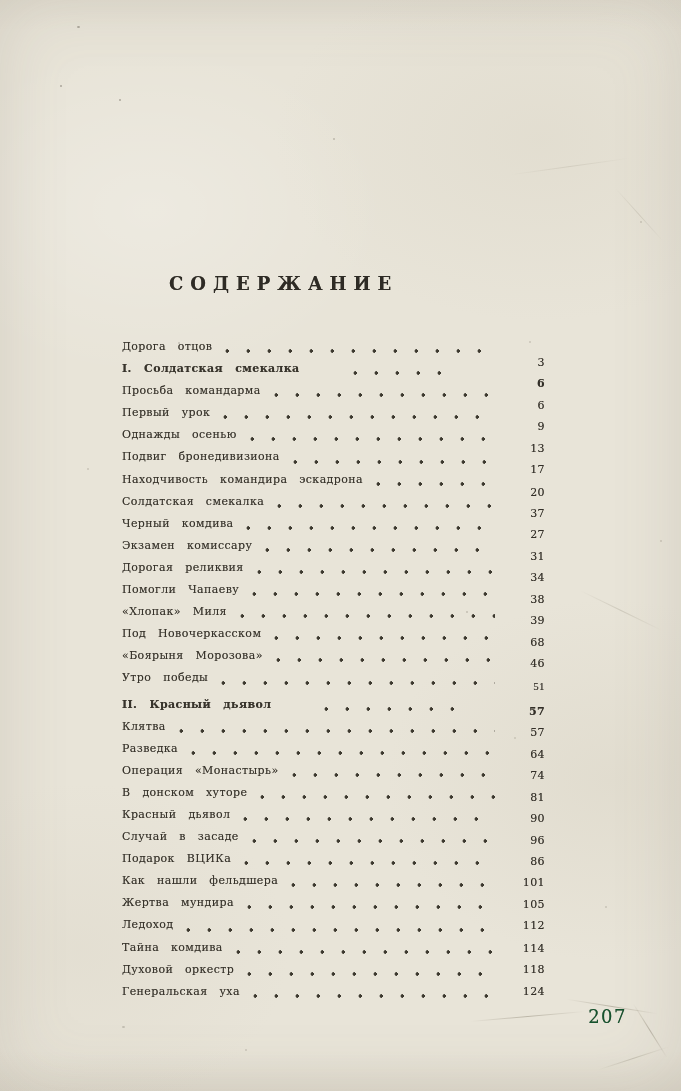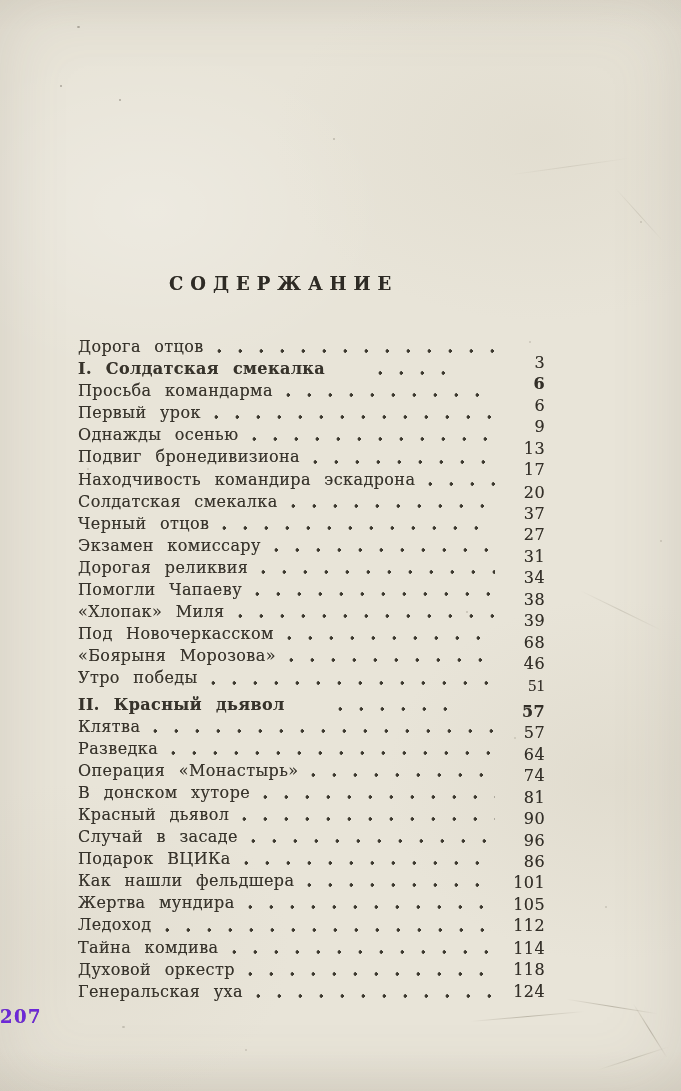--- a/index.html
+++ b/index.html
@@ -34,25 +34,26 @@
   .toc {
     position: absolute;
     top: 336px; left: 78px;
     width: 467px;
   }
   .toc-row {
     display: flex;
     align-items: flex-end;
     height: 22.1px;
     line-height: 22.1px;
-    font-size: 16px;
+    font-size: 11px;
     letter-spacing: 0.4px;
     word-spacing: 8px;
     white-space: nowrap;
     text-shadow: 0 0 0.6px rgba(55,51,43,0.5);
+    margin-left: 44px;
   }
   .toc-row.bold { font-weight: bold; gap: 40px; }
   .toc-row.gap-above { margin-top: 4px; }
 
   .dots {
     flex: 1 1 auto;
     align-self: flex-end;
     height: 6px;
     margin: 0 4px 4px 13px;
     background-image: radial-gradient(circle at 2.2px 3px, #3d392f 1.5px, rgba(0,0,0,0) 1.9px);
@@ -62,25 +63,25 @@
   .pg {
     flex: 0 0 46px;
     text-align: right;
     color: #332f28;
   }
 
   .folio {
     position: absolute;
     top: 1006px; left: 0;
     width: 627px;
-    text-align: left;
+    text-align: right;
     font-size: 18px;
-    font-weight: bold;
+    font-weight: normal;
     letter-spacing: 1.5px;
-    color: #6d28d9;
+    color: #14532d;
     text-shadow: 0 0 0.6px rgba(47,44,38,0.5);
   }
 
   .speck { position: absolute; border-radius: 50%; background: rgba(72,66,54,0.38); }
   .crease {
     position: absolute;
     height: 1px;
     background: linear-gradient(to right, rgba(125,117,99,0), rgba(125,117,99,0.42), rgba(125,117,99,0));
   }
 </style>
@@ -124,21 +125,21 @@
     <span class="title">Находчивость командира эскадрона</span>
     <span class="dots"></span>
     <span class="pg" style="transform: translateY(12.6px);">20</span>
   </div>
     <div class="toc-row">
     <span class="title">Солдатская смекалка</span>
     <span class="dots"></span>
     <span class="pg" style="transform: translateY(12px);">37</span>
   </div>
     <div class="toc-row">
-    <span class="title">Черный отцов</span>
+    <span class="title">Черный комдива</span>
     <span class="dots"></span>
     <span class="pg" style="transform: translateY(11.4px);">27</span>
   </div>
     <div class="toc-row">
     <span class="title">Экзамен комиссару</span>
     <span class="dots"></span>
     <span class="pg" style="transform: translateY(10.9px);">31</span>
   </div>
     <div class="toc-row">
     <span class="title">Дорогая реликвия</span>

